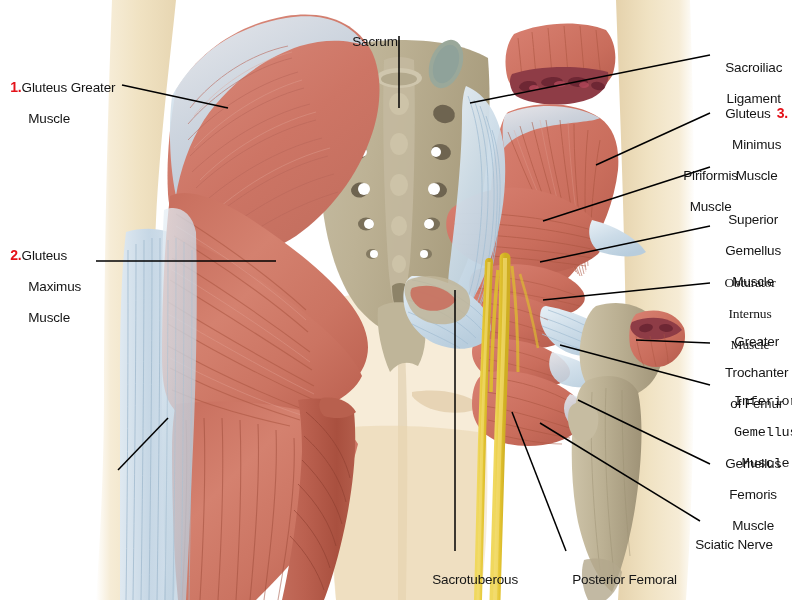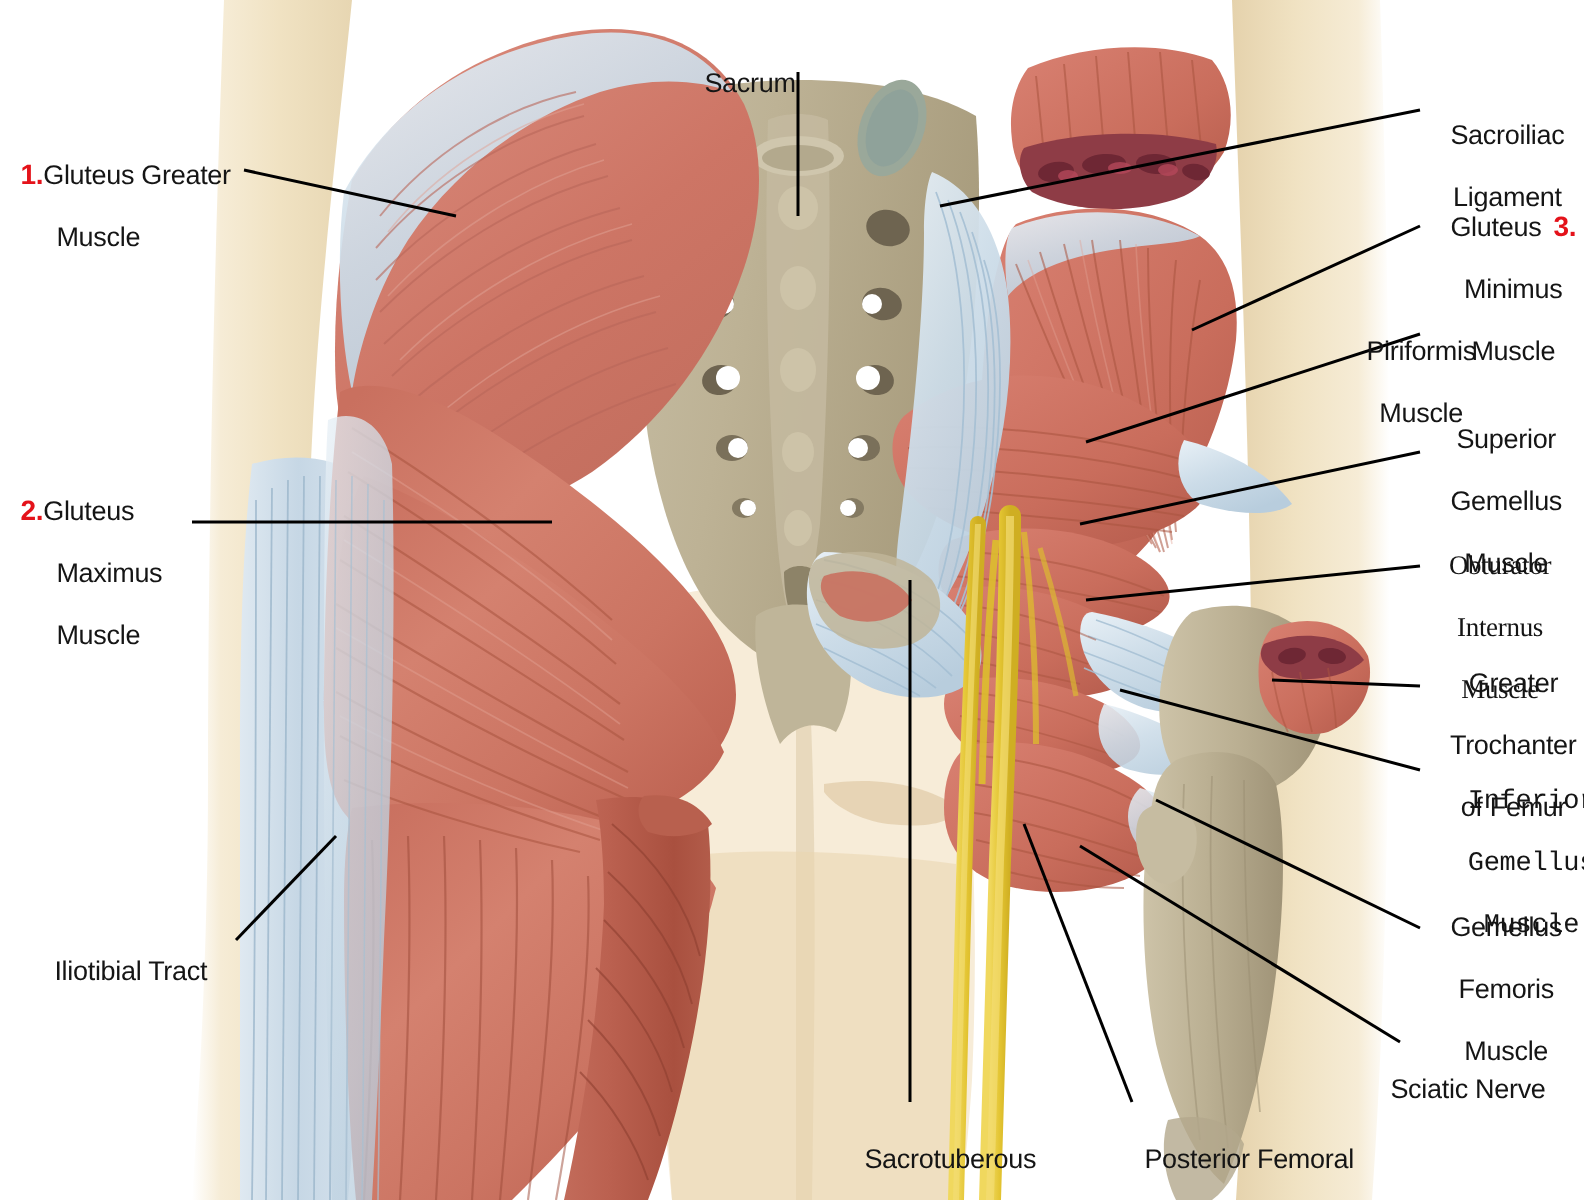--- a/index.html
+++ b/index.html
@@ -478,23 +478,20 @@
   <span class="num">1.</span><span>Gluteus Greater</span><br>
   <span style="margin-left:18px;">Muscle</span>
 </div>
 
 <div class="lbl" style="left:3px;top:232px;">
   <span class="num">2.</span><span>Gluteus</span><br>
   <span style="margin-left:18px;">Maximus</span><br>
   <span style="margin-left:18px;">Muscle</span>
 </div>
 
-<div class="lbl" style="left:20px;top:462px;">
-  <span>Iliotibial Tract</span>
-</div>
 
 <div class="lbl right" style="left:718px;top:44px;">
   <span>Sacroiliac</span><br>
   <span>Ligament</span>
 </div>
 
 <div class="lbl right" style="left:718px;top:90px;">
   <span>Gluteus</span><span class="num-after">3.</span><br>
   <span>Minimus</span><br>
   <span>Muscle</span>

